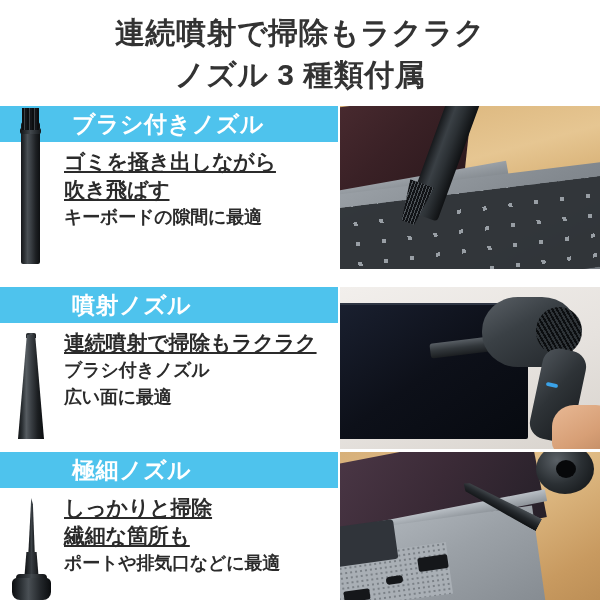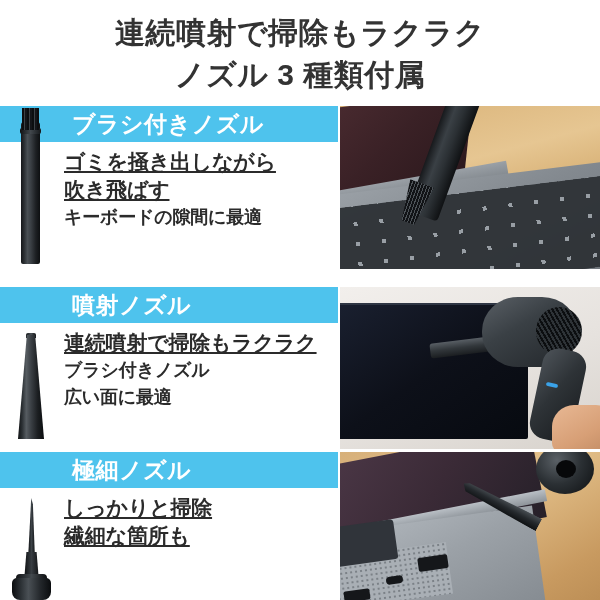--- a/index.html
+++ b/index.html
@@ -534,20 +534,21 @@
 
     <div class="left-panel">
 
       <div class="head-bar">
         <div class="head-bar-text">極細ノズル</div>
       </div>
 
       <div class="desc">
         <div class="desc-line big">しっかりと掃除</div>
         <div class="desc-line big">繊細な箇所も</div>
+        <div class="desc-line small">ポートや排気口などに最適</div>
       </div>
 
       <div class="nozzle-art">
         <div class="needle-spike"></div>
         <div class="needle-shaft"></div>
         <div class="needle-base-rim"></div>
         <div class="needle-base"></div>
       </div>
 
     </div>

